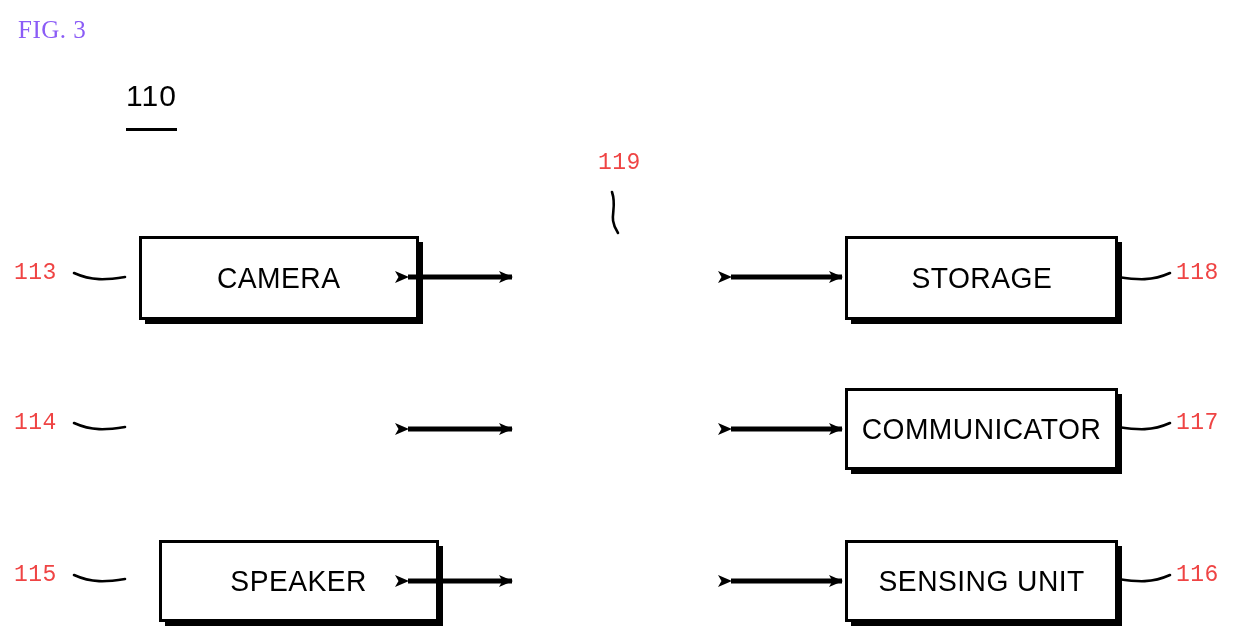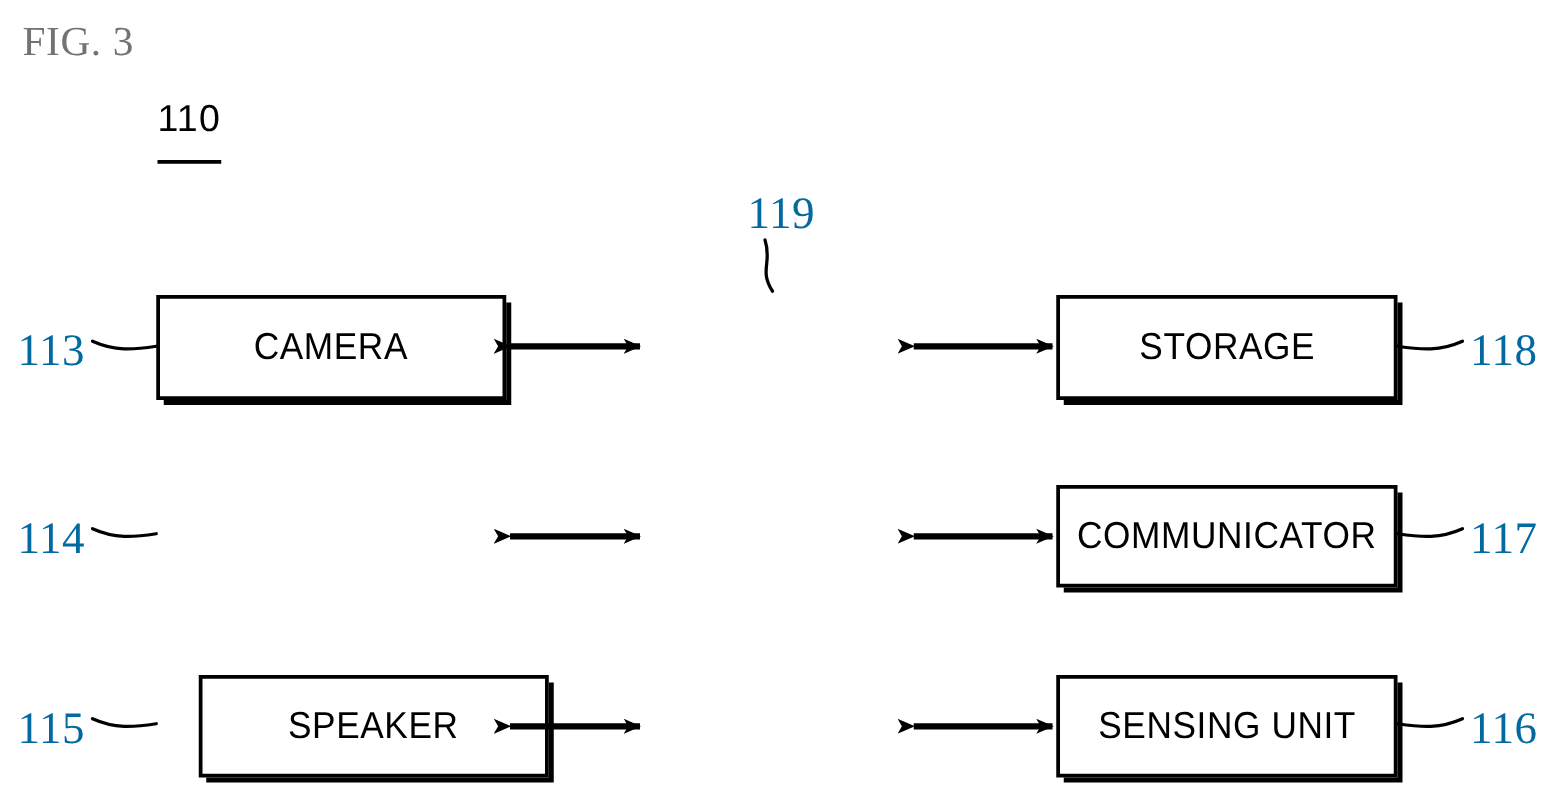--- a/index.html
+++ b/index.html
@@ -14,23 +14,23 @@
     background: #ffffff;
     overflow: hidden;
     font-family: "Liberation Sans", sans-serif;
     color: #000000;
   }
   .fig-caption {
     position: absolute;
     left: 18px;
     top: 16px;
     font-family: "Liberation Serif", serif;
-    font-size: 33px;
+    font-size: 25px;
     letter-spacing: 0.5px;
-    color: #737373;
+    color: #8b5cf6;
     white-space: nowrap;
   }
   .fig-number {
     position: absolute;
     left: 126px;
     top: 80px;
     font-family: "Liberation Sans", sans-serif;
     font-size: 30px;
     letter-spacing: 1px;
     border-bottom: 3px solid #000;
@@ -61,26 +61,26 @@
   .block.processor {
     align-items: flex-start;
   }
   .block.processor .block-label {
     margin-top: 178px;
   }
 
   
   .ref-num {
     position: absolute;
-    font-family: Liberation Serif, serif;
-    font-size: 36px;
+    font-family: Liberation Mono, monospace;
+    font-size: 23px;
     letter-spacing: 0.5px;
     white-space: nowrap;
     line-height: 1;
-    color: #0369a1;
+    color: #ef4444;
   }
 
   
   #wire-layer {
     position: absolute;
     left: 0;
     top: 0;
     width: 1240px;
     height: 638px;
     pointer-events: none;
@@ -88,21 +88,21 @@
 </style>
 </head>
 <body>
 
 <div id="figure-root">
 
   <div class="fig-caption">FIG. 3</div>
 
   <div class="fig-number">110</div>
 
-  <div class="block" style="left:125px; top:236px; width:280px; height:84px;">
+  <div class="block" style="left:139px; top:236px; width:280px; height:84px;">
     <span class="block-label">CAMERA</span>
   </div>
 
 
   <div class="block" style="left:127px; top:540px; width:280px; height:82px;margin-left:32px;">
     <span class="block-label">SPEAKER</span>
   </div>
 
 
   <div class="block" style="left:845px; top:236px; width:273px; height:84px;">

